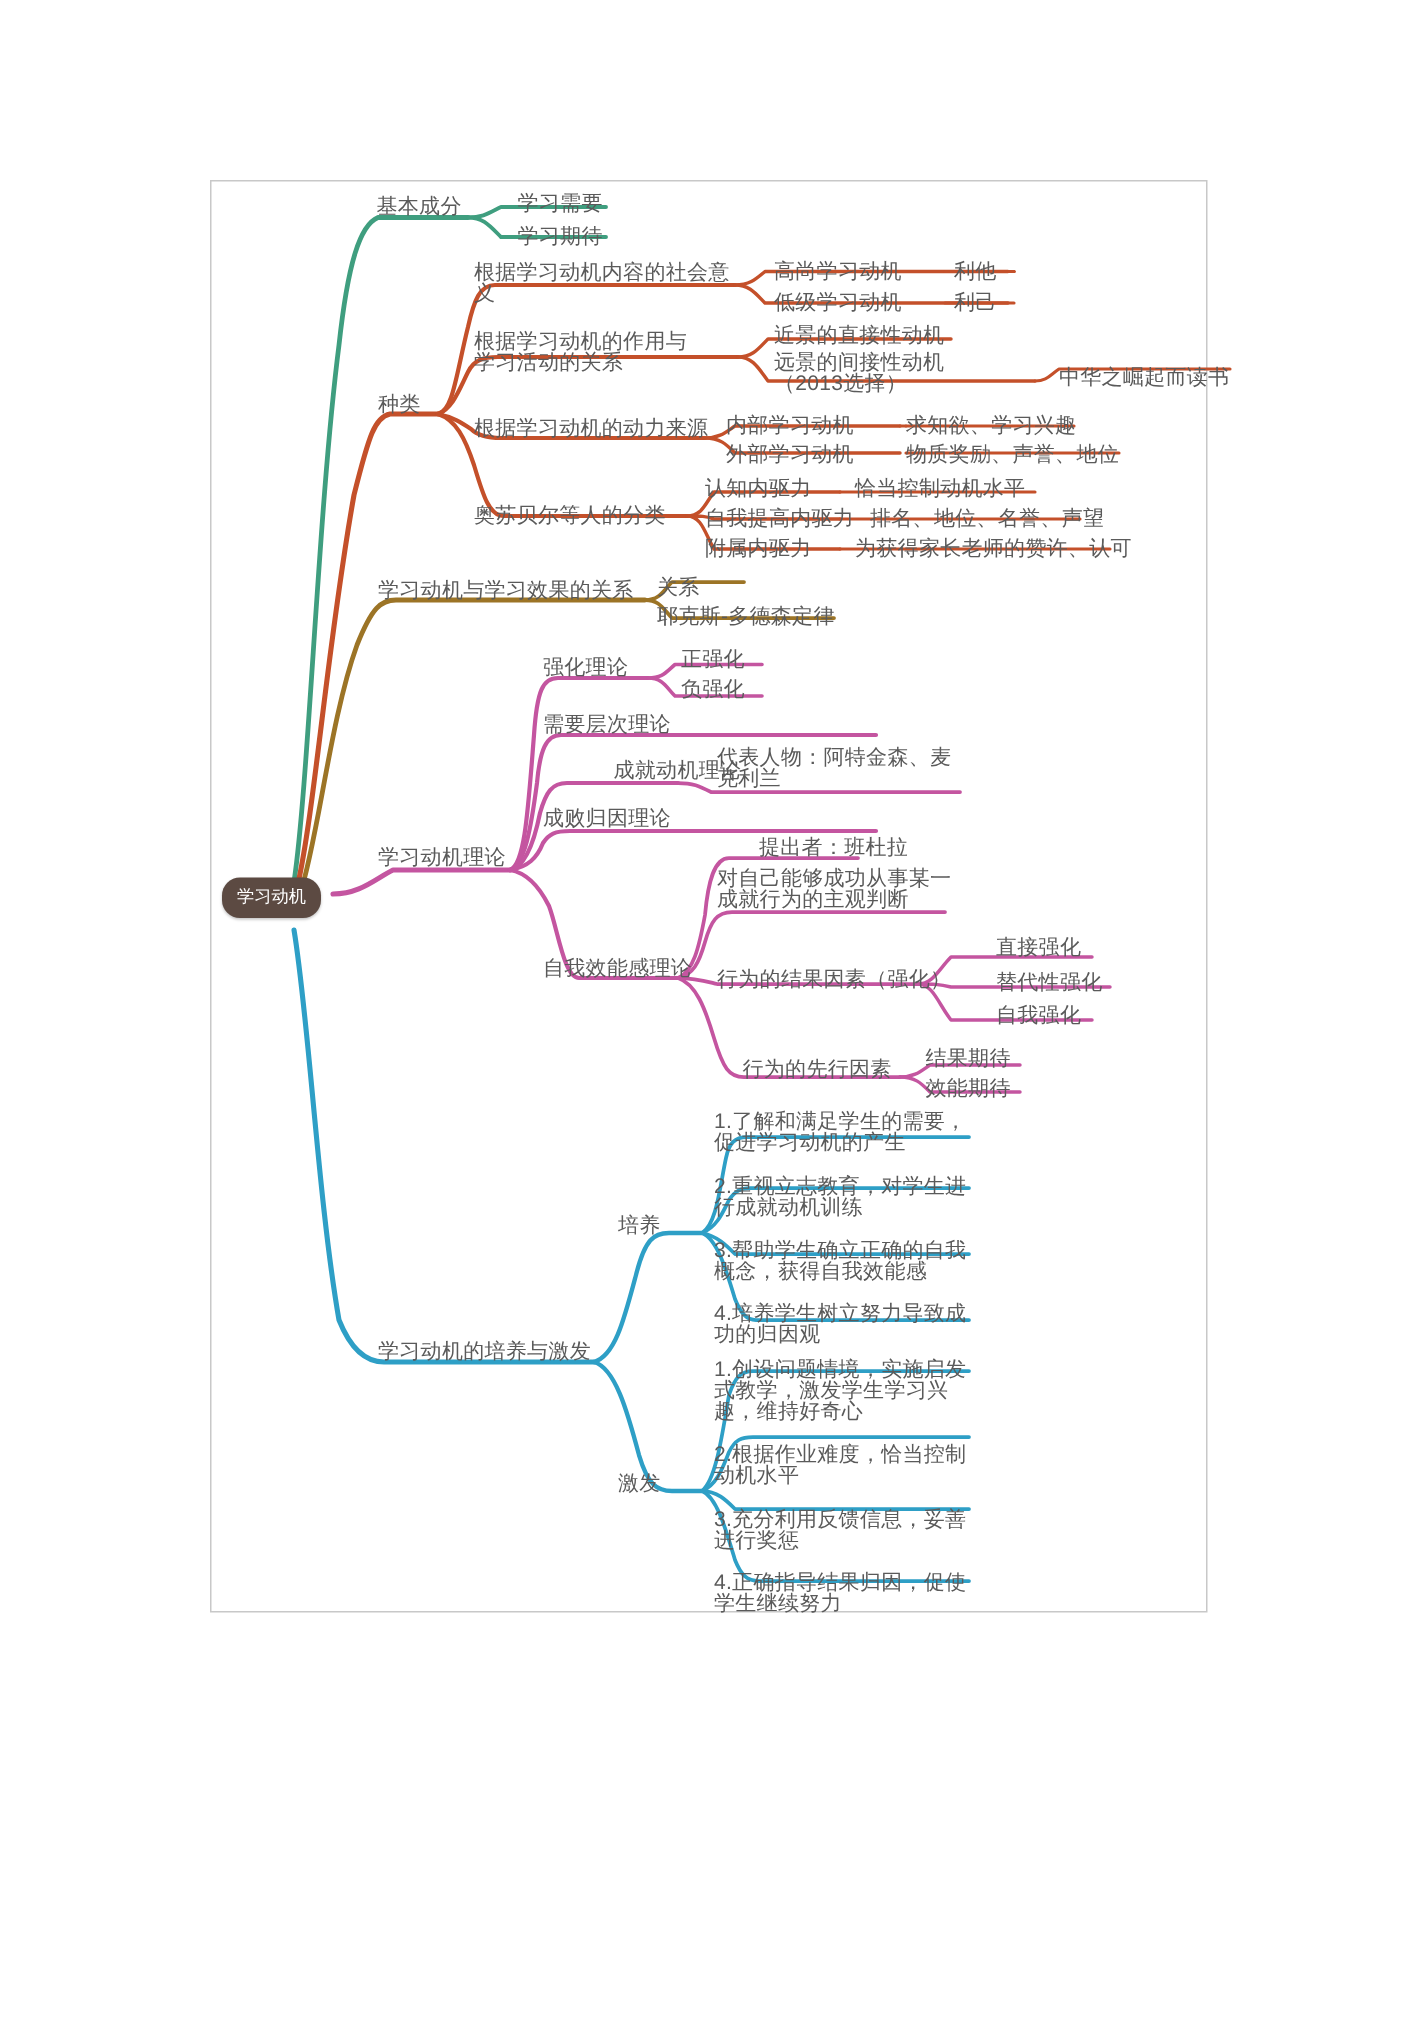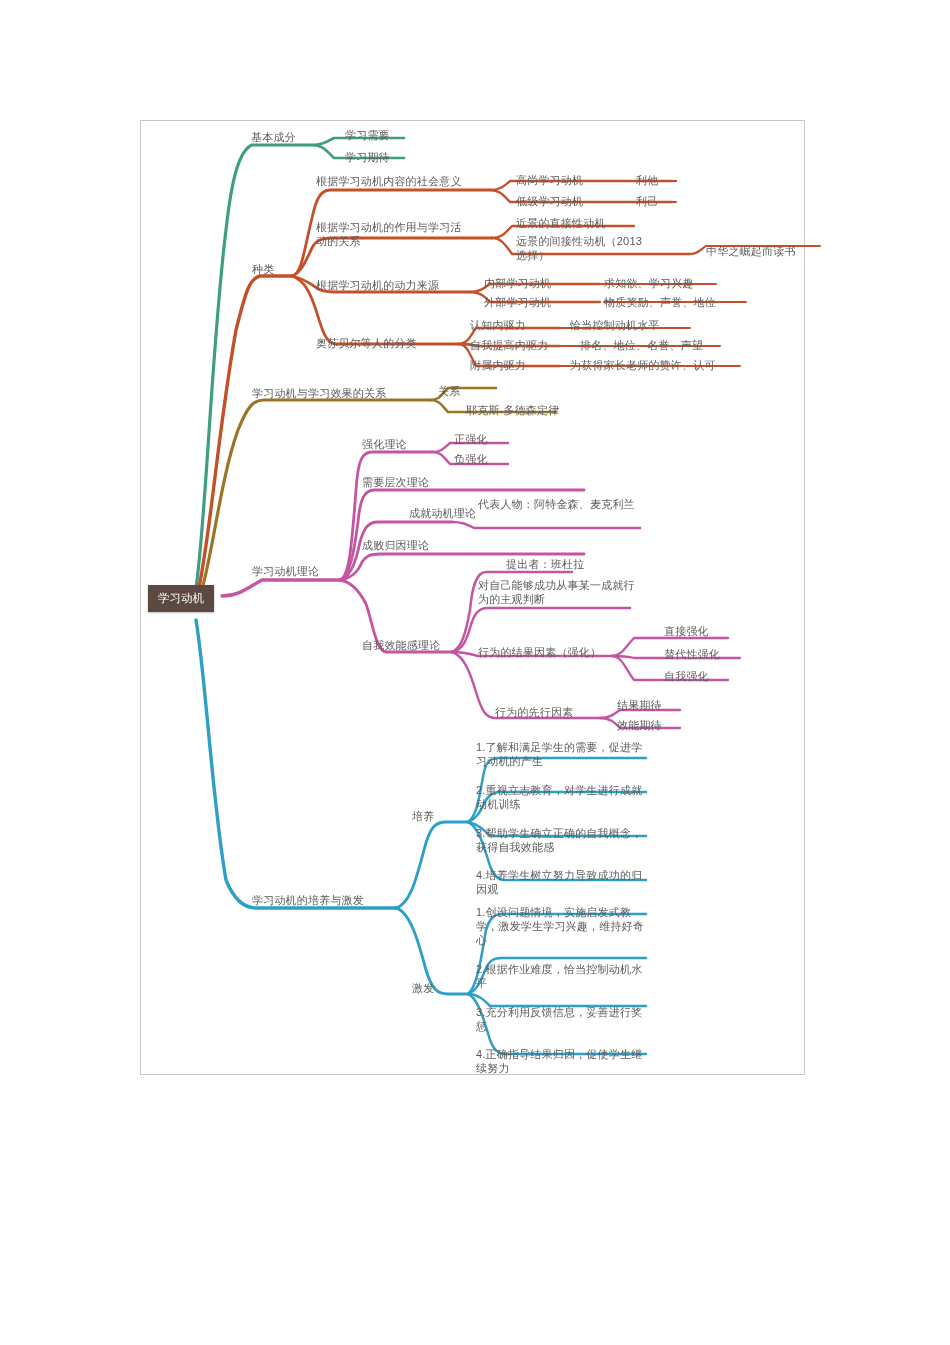--- a/index.html
+++ b/index.html
@@ -2,24 +2,24 @@
 <html><head>
 <meta charset="utf-8">
 <title>Mind Map</title>
 <style>
   html,body{margin:0;padding:0;background:#ffffff;}
   body{width:950px;height:1345px;font-family:"Liberation Sans","DejaVu Sans",sans-serif;}
   #page{position:relative;width:950px;height:1345px;overflow:hidden;background:#fff;}
   #sheet{position:absolute;left:140px;top:120px;width:665px;height:955px;
          border:1px solid #c8c8c8;background:#fff;box-sizing:border-box;}
   #canvas{position:absolute;left:0;top:0;width:950px;height:1345px;}
-  .node{position:absolute;color:#5a5a5a;font-size:11px;line-height:14px;
+  .node{position:absolute;color:#5a5a5a;font-size:14px;line-height:14px;
         white-space:pre-wrap;letter-spacing:0.2px;}
   .node.w-auto{white-space:nowrap;}
-  .root{position:absolute;background:#5c4a42;border-radius:0;color:#ffffff;
+  .root{position:absolute;background:#5c4a42;border-radius:12px;color:#ffffff;
         font-size:11.5px;line-height:13px;padding:7px 10px;white-space:nowrap;
         box-shadow:0 1px 2px rgba(0,0,0,0.25);}
 </style>
 </head>
 <body>
 
 <div id="page">
 
   <div id="sheet"></div>
 
@@ -137,21 +137,21 @@
   <div class="node w-auto" style="left:316px;top:336px;">奥苏贝尔等人的分类</div>
   <div class="node w-auto" style="left:470px;top:318px;">认知内驱力</div>
   <div class="node w-auto" style="left:570px;top:318px;">恰当控制动机水平</div>
   <div class="node w-auto" style="left:470px;top:338px;">自我提高内驱力</div>
   <div class="node w-auto" style="left:580px;top:338px;">排名、地位、名誉、声望</div>
   <div class="node w-auto" style="left:470px;top:358px;">附属内驱力</div>
   <div class="node w-auto" style="left:570px;top:358px;">为获得家长老师的赞许、认可</div>
 
   <div class="node w-auto" style="left:252px;top:386px;">学习动机与学习效果的关系</div>
   <div class="node w-auto" style="left:438px;top:384px;">关系</div>
-  <div class="node w-auto" style="left:438px;top:403px;margin-left:28px;">耶克斯-多德森定律</div>
+  <div class="node w-auto" style="left:438px;top:403px;">耶克斯-多德森定律</div>
 
   <div class="node w-auto" style="left:252px;top:564px;">学习动机理论</div>
 
   <div class="node w-auto" style="left:362px;top:437px;">强化理论</div>
   <div class="node w-auto" style="left:454px;top:432px;">正强化</div>
   <div class="node w-auto" style="left:454px;top:452px;">负强化</div>
 
   <div class="node w-auto" style="left:362px;top:475px;">需要层次理论</div>
 
   <div class="node w-auto" style="left:362px;top:506px;padding-left:47px;">成就动机理论</div>
@@ -160,21 +160,21 @@
   <div class="node w-auto" style="left:362px;top:538px;">成败归因理论</div>
 
   <div class="node w-auto" style="left:362px;top:638px;">自我效能感理论</div>
   <div class="node w-auto" style="left:478px;top:557px;margin-left:28px;">提出者：班杜拉</div>
   <div class="node" style="left:478px;top:578px;width:166px;">对自己能够成功从事某一成就行为的主观判断</div>
   <div class="node w-auto" style="left:478px;top:645px;">行为的结果因素（强化）</div>
   <div class="node w-auto" style="left:664px;top:624px;">直接强化</div>
   <div class="node w-auto" style="left:664px;top:647px;">替代性强化</div>
   <div class="node w-auto" style="left:664px;top:669px;">自我强化</div>
   <div class="node w-auto" style="left:495px;top:705px;">行为的先行因素</div>
-  <div class="node w-auto" style="left:617px;top:698px;font-family:Liberation Serif, serif;">结果期待</div>
+  <div class="node w-auto" style="left:617px;top:698px;">结果期待</div>
   <div class="node w-auto" style="left:617px;top:718px;">效能期待</div>
 
   <div class="node w-auto" style="left:252px;top:893px;">学习动机的培养与激发</div>
 
   <div class="node w-auto" style="left:412px;top:809px;">培养</div>
   <div class="node" style="left:476px;top:740px;width:172px;">1.了解和满足学生的需要，促进学习动机的产生</div>
   <div class="node" style="left:476px;top:783px;width:172px;">2.重视立志教育，对学生进行成就动机训练</div>
   <div class="node" style="left:476px;top:826px;width:172px;">3.帮助学生确立正确的自我概念，获得自我效能感</div>
   <div class="node" style="left:476px;top:868px;width:172px;">4.培养学生树立努力导致成功的归因观</div>
 

